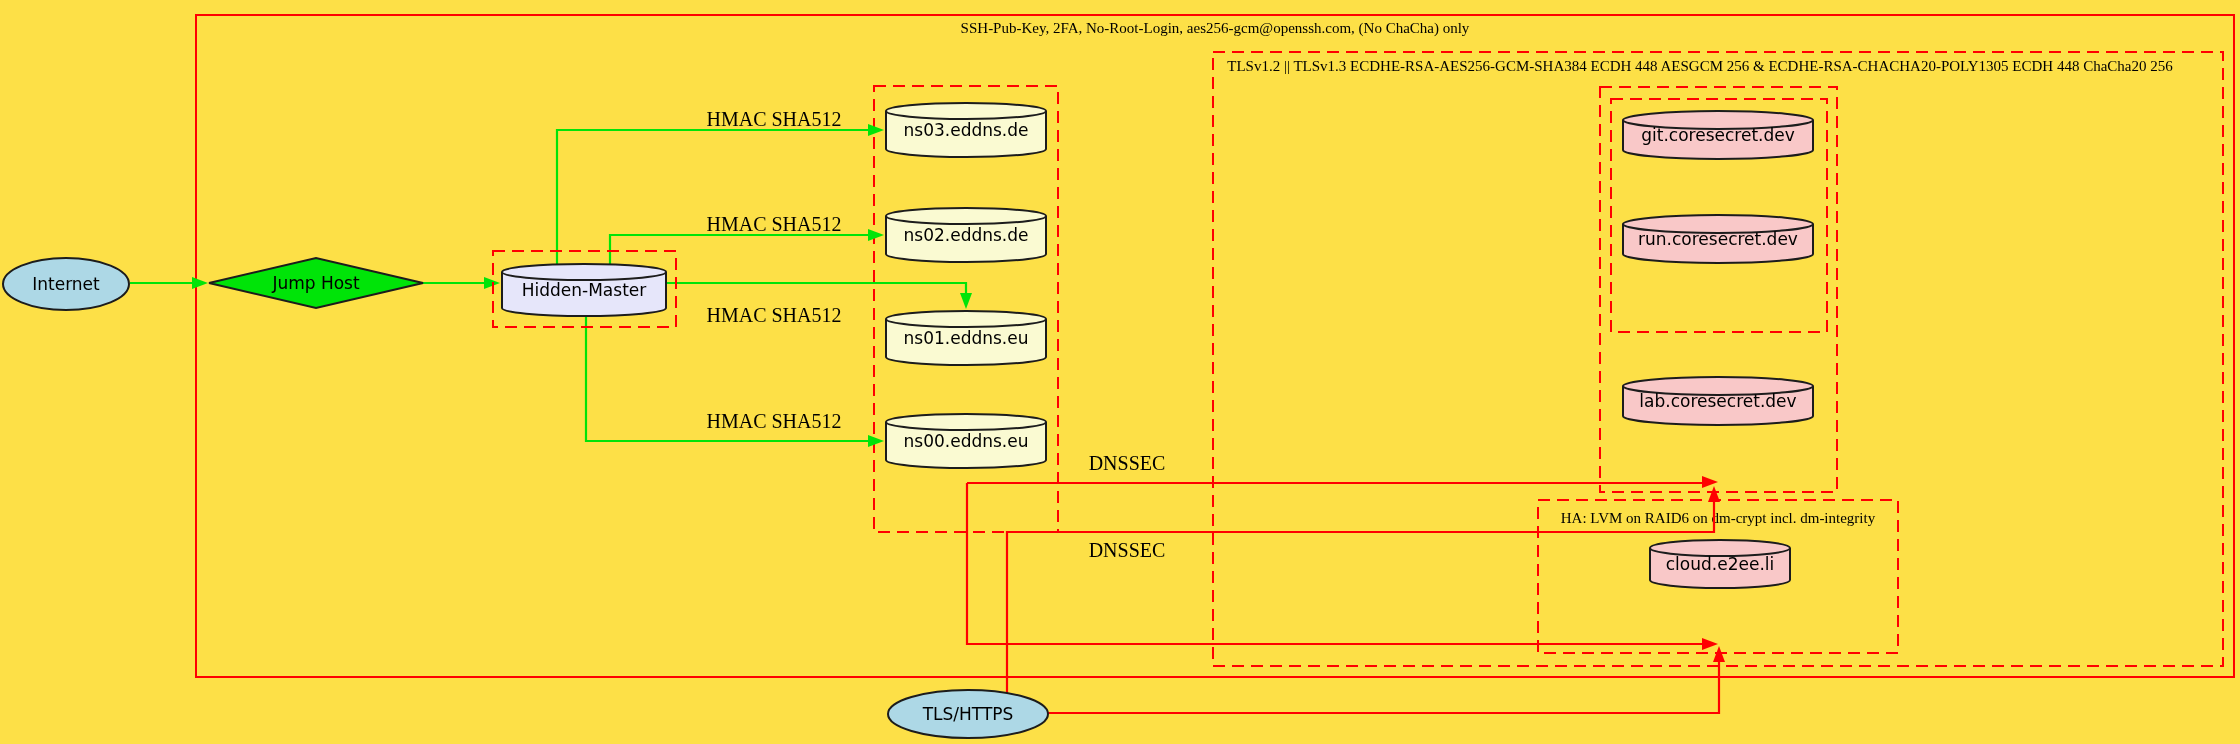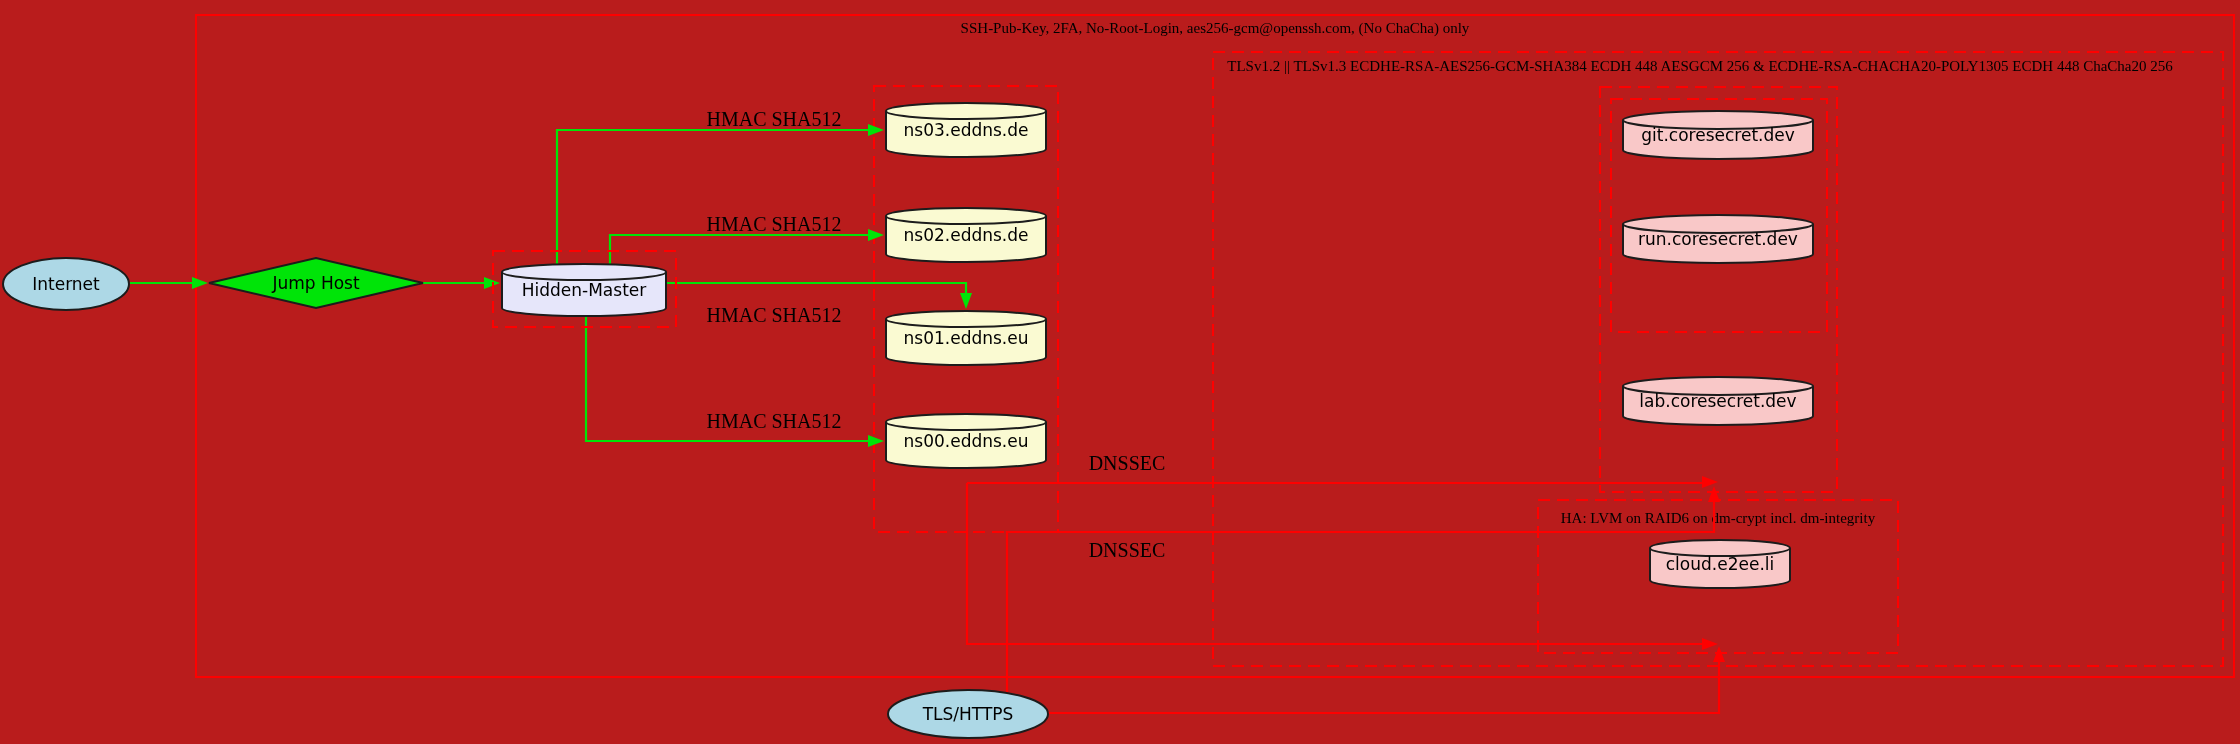--- a/index.html
+++ b/index.html
@@ -1,16 +1,16 @@
 <!DOCTYPE html>
 <html><head>
 <meta charset="utf-8">
 <style>
   html, body { margin: 0; padding: 0; background: #ffffff; }
-  .stage { position: relative; width: 2240px; height: 744px; background: #b91c1c; overflow: hidden; }
+  .stage { position: relative; width: 2240px; height: 744px; background: #fde047; overflow: hidden; }
   svg { display: block; }
   text { font-family: "DejaVu Sans", "Liberation Sans", sans-serif; fill: #000000; }
   .node-label   { font-size: 17px; }
   .edge-label   { font-size: 20px; font-family: "Liberation Serif", "DejaVu Serif", serif; }
   .cluster-label{ font-size: 15px; font-family: "Liberation Serif", "DejaVu Serif", serif; }
   .mid { text-anchor: middle; }
   .cluster-box { fill: none; stroke-width: 2px; }
   .dashed { stroke-dasharray: 12 7; }
   .edge { fill: none; stroke-width: 2.2px; }
   .node-shape { stroke-width: 2px; }

